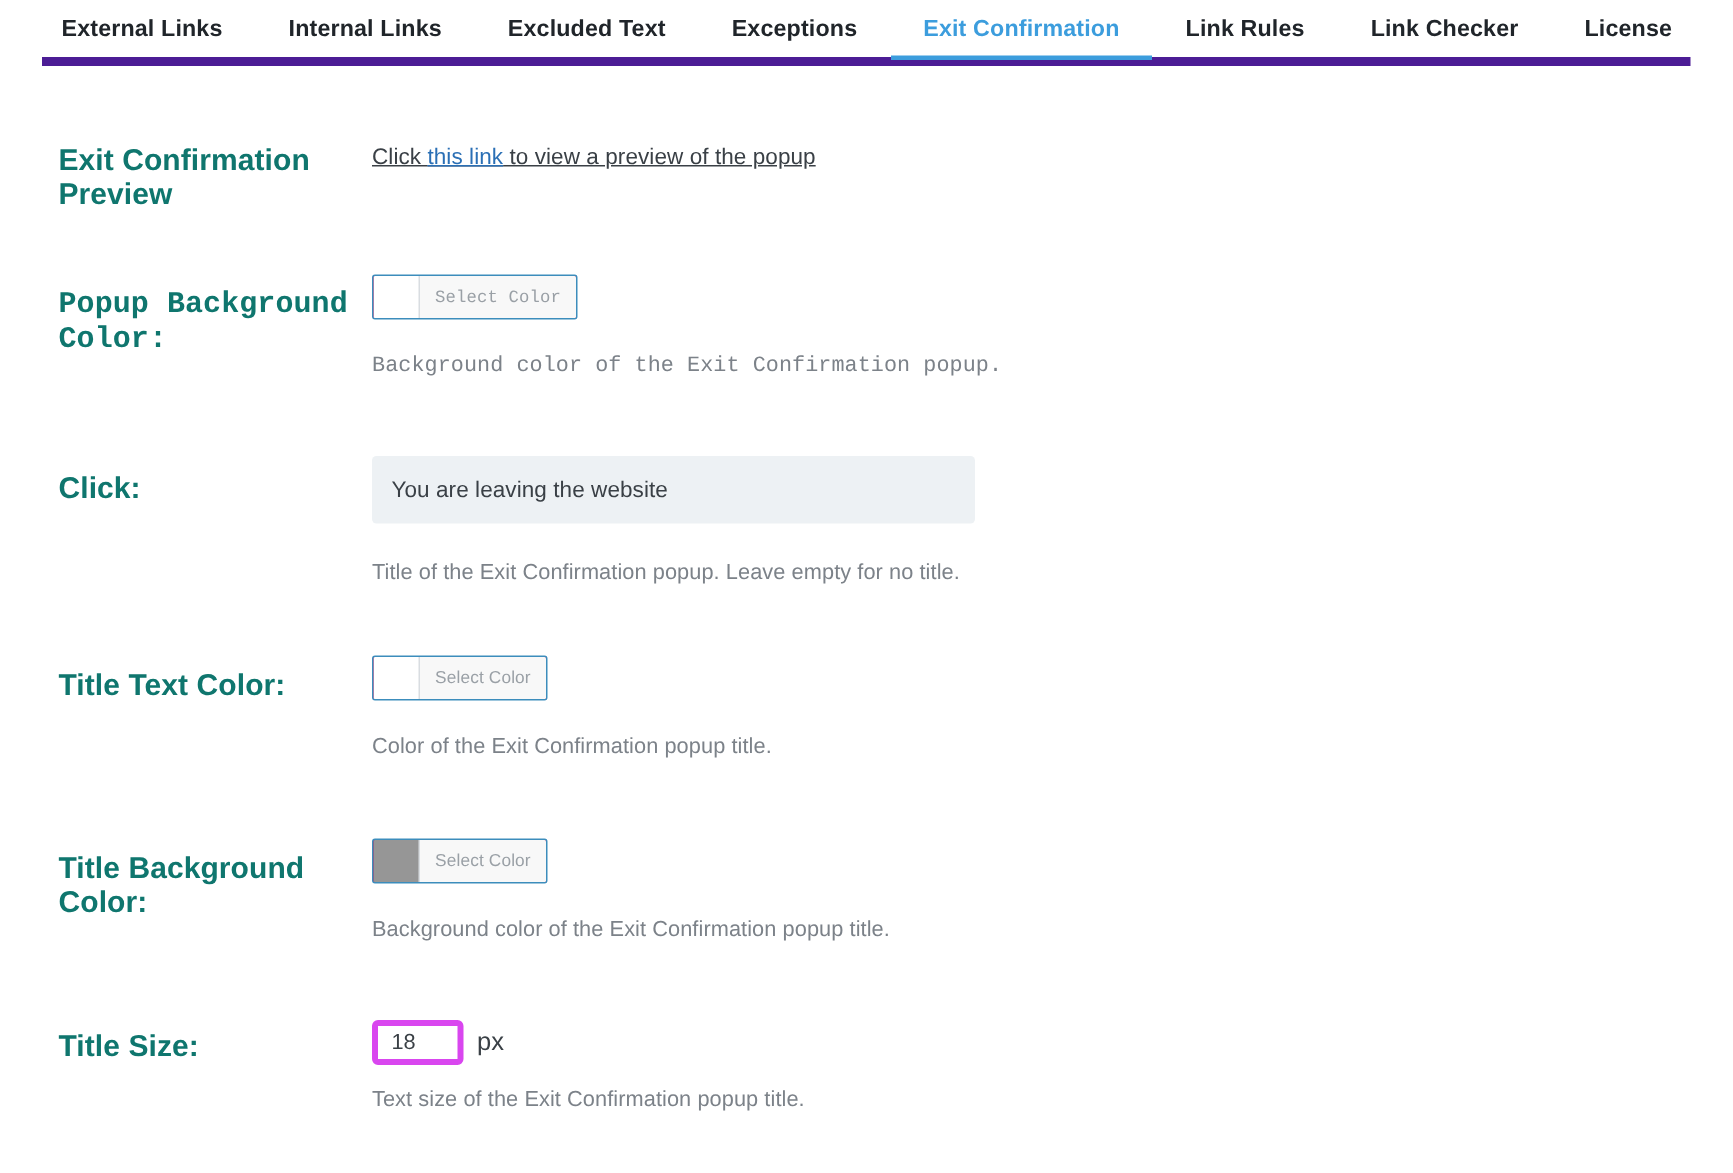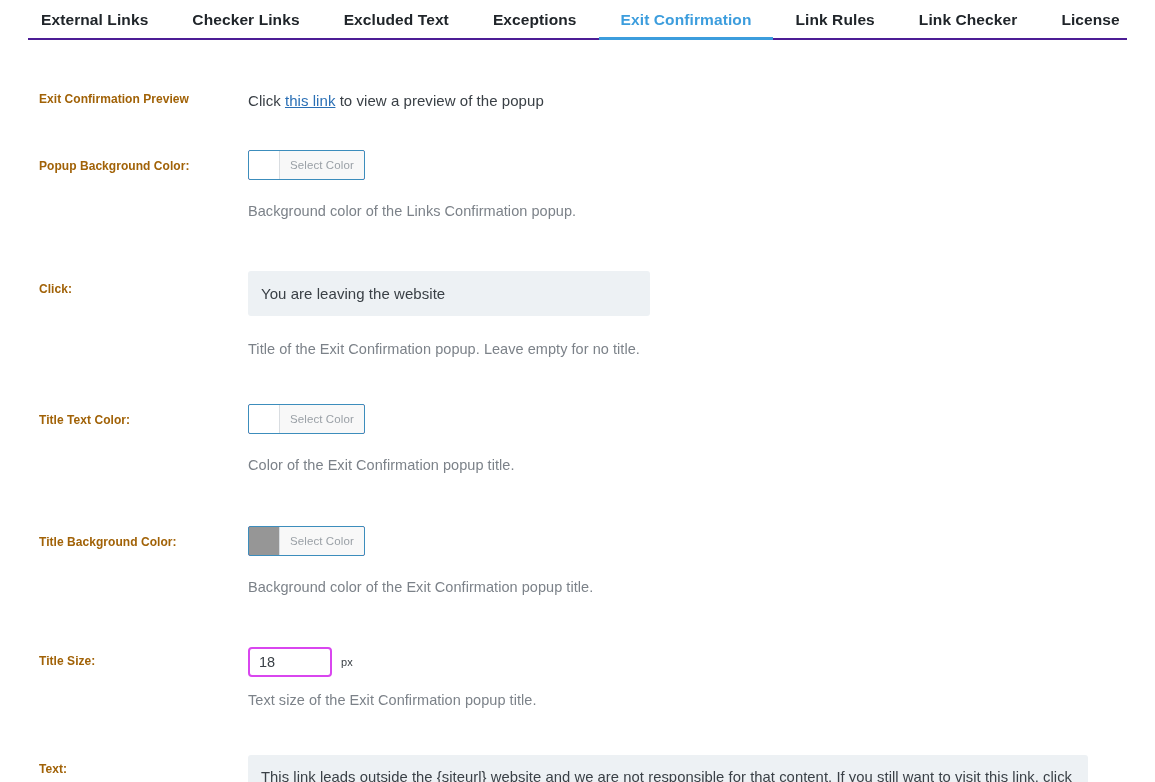--- a/index.html
+++ b/index.html
@@ -16,21 +16,21 @@
     color: #32373c;
     -webkit-font-smoothing: antialiased;
   }
 
   
   .tab-bar {
     position: relative;
     margin: 0 28px 0 28px;
     padding-top: 38px;
     height: 34px;
-    border-bottom: 2px solid #4c1d95;
+    border-bottom: 6px solid #4c1d95;
     display: flex;
     align-items: flex-end;
     gap: 0;
   }
   .tab {
     position: relative;
     font-size: 15.5px;
     font-weight: 600;
     color: #20252a;
     letter-spacing: 0.1px;
@@ -59,59 +59,60 @@
     width: 100%;
   }
   .row {
     display: flex;
     align-items: flex-start;
   }
   .row-label {
     width: 220px;
     flex: 0 0 220px;
     padding-left: 11px;
-    font-size: 12px;
+    font-size: 20px;
     font-weight: 700;
-    color: #a16207;
+    color: #0f766e;
     letter-spacing: 0.05px;
   }
   .row-field {
     flex: 1 1 auto;
     min-width: 0;
     padding-right: 28px;
   }
   .desc {
     font-size: 14.5px;
     color: #7c8289;
     line-height: 1.4;
     letter-spacing: 0.05px;
   }
 
   
   .r-preview   { margin-top: 52px; }
   .r-preview .row-label { padding-top: 0; }
-  .r-popupbg   { margin-top: 41px; }
+  .r-popupbg   { margin-top: 41px; font-family: Liberation Mono, monospace; }
   .r-title     { margin-top: 50px; }
   .r-titletext { margin-top: 44px; }
   .r-titlebg   { margin-top: 51px; justify-content: flex-end; }
   .r-titlesize { margin-top: 50px; }
   .r-text      { margin-top: 45px; }
 
   .r-popupbg .row-label,
   .r-titletext .row-label,
   .r-titlebg .row-label { padding-top: 9px; }
   .r-title .row-label    { padding-top: 11px; }
   .r-titlesize .row-label{ padding-top: 7px; }
   .r-text .row-label     { padding-top: 7px; }
 
   
   .preview-line {
     font-size: 15px;
     color: #3a4046;
     letter-spacing: 0.05px;
+    text-decoration: underline;
   }
   .preview-line a {
     color: #2a6fb5;
     text-decoration: underline;
   }
 
   
   .color-picker {
     display: inline-flex;
     align-items: stretch;
@@ -154,33 +155,33 @@
     font-size: 15px;
     color: #3a4046;
     letter-spacing: 0.05px;
     outline: none;
   }
   .ti-desc { margin-top: 23px; }
 
   
   .num-wrap { display: flex; align-items: center; gap: 9px; }
   .num-input {
-    width: 84px;
+    width: 61px;
     height: 30px;
     background: #ffffff;
-    border: 2px solid #d946ef;
+    border: 4px solid #d946ef;
     border-radius: 4px;
     padding: 0 9px;
     font-family: "Liberation Sans", sans-serif;
     font-size: 14.5px;
     color: #3a4046;
     outline: none;
   }
   .unit {
-    font-size: 11px;
+    font-size: 17px;
     color: #3a4046;
     letter-spacing: 0.05px;
   }
   .num-desc { margin-top: 13px; }
 
   
   .big-textarea {
     display: block;
     width: 840px;
     height: 97px;
@@ -196,21 +197,21 @@
     resize: both;
     outline: none;
     overflow: hidden;
   }
 </style>
 </head>
 <body>
 
 <nav class="tab-bar">
   <a class="tab">External Links</a>
-  <a class="tab">Checker Links</a>
+  <a class="tab">Internal Links</a>
   <a class="tab">Excluded Text</a>
   <a class="tab">Exceptions</a>
   <a class="tab active">Exit Confirmation</a>
   <a class="tab">Link Rules</a>
   <a class="tab">Link Checker</a>
   <a class="tab">License</a>
   <a class="tab">Support</a>
 </nav>
 
 <div class="form-table">
@@ -222,21 +223,21 @@
     </div>
   </div>
 
   <div class="row r-popupbg">
     <div class="row-label">Popup Background Color:</div>
     <div class="row-field">
       <div class="color-picker">
         <span class="color-swatch" style="background: rgb(255, 255, 255);"></span>
         <span class="color-btn-label">Select Color</span>
       </div>
-      <div class="desc cp-desc">Background color of the Links Confirmation popup.</div>
+      <div class="desc cp-desc">Background color of the Exit Confirmation popup.</div>
     </div>
   </div>
 
   <div class="row r-title">
     <div class="row-label">Click:</div>
     <div class="row-field">
       <input class="text-input" type="text" value="You are leaving the website" style="">
       <div class="desc ti-desc">Title of the Exit Confirmation popup. Leave empty for no title.</div>
     </div>
   </div>

